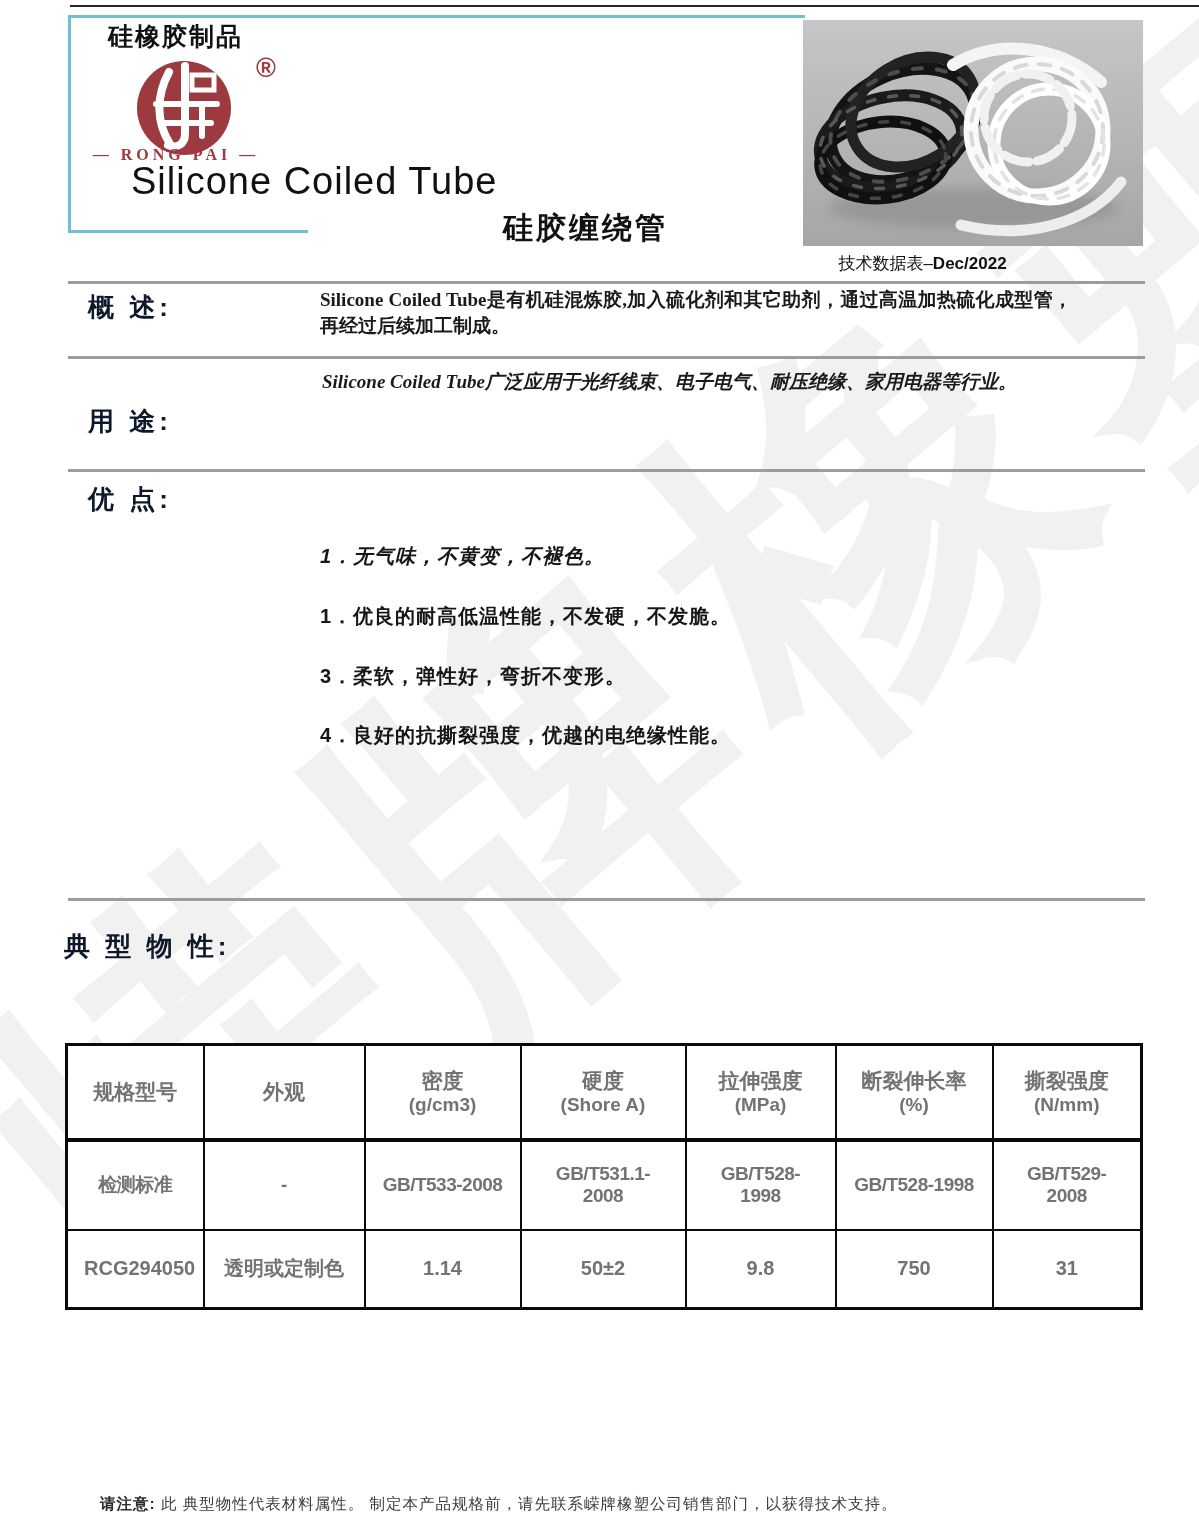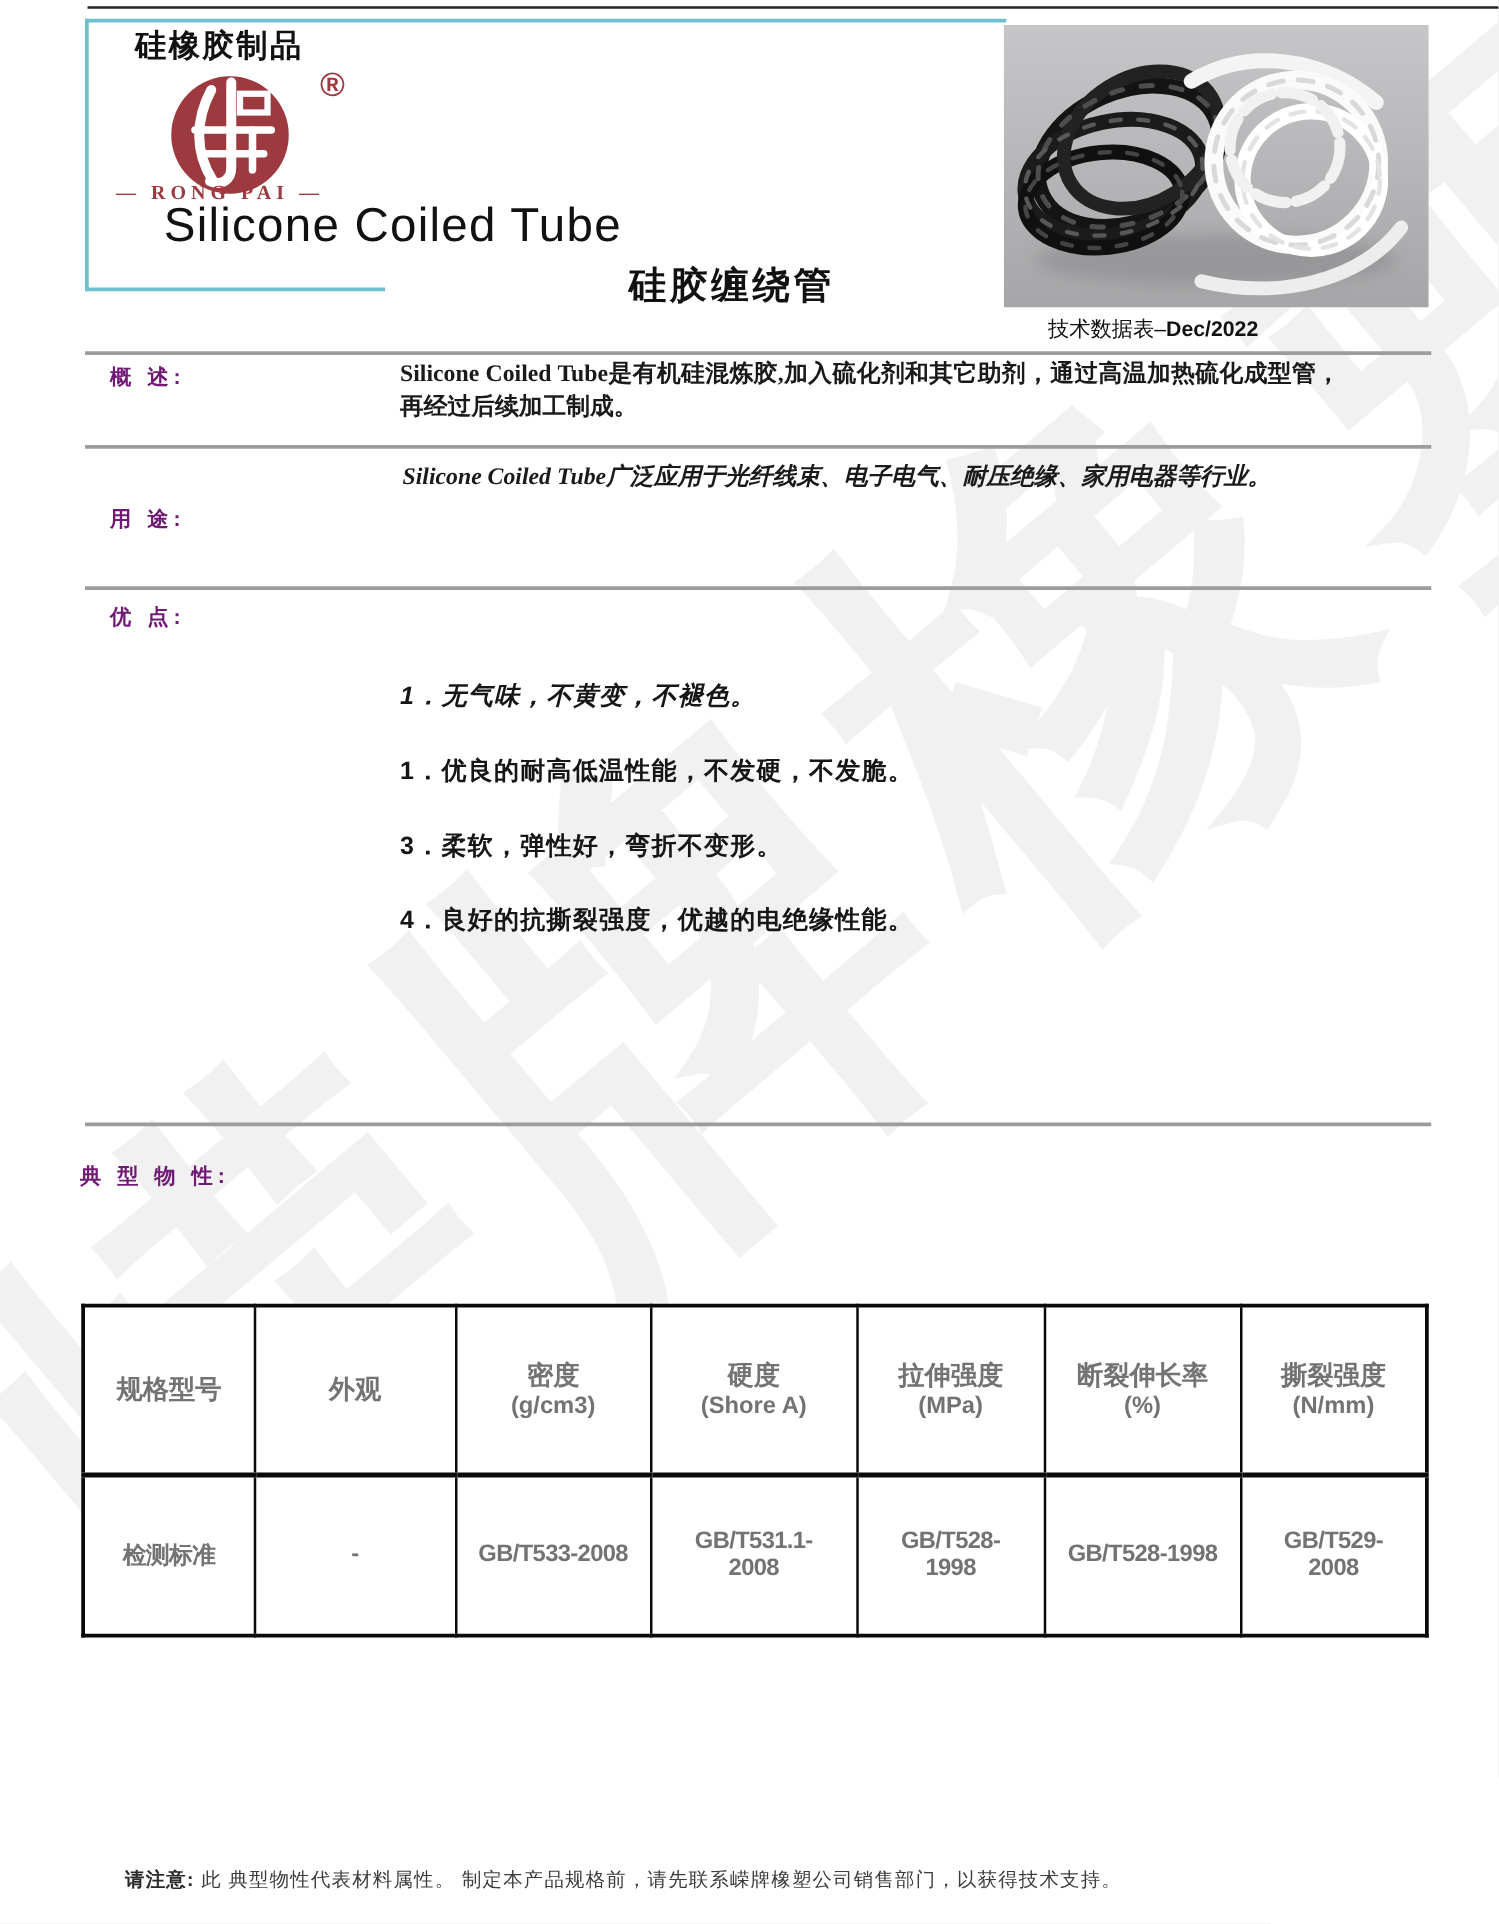--- a/index.html
+++ b/index.html
@@ -38,21 +38,21 @@
   .title-en { left:131px; top:160px; font-size:38px; font-weight:normal; letter-spacing:1px; }
   .title-zh { left:503px; top:208px; font-size:30px; font-weight:bold; letter-spacing:3px; }
 
   .photo { left:803px; top:20px; }
   .ds-label { left:800px; top:252px; width:245px; text-align:center; font-size:17px; }
   .ds-label b { font-weight:bold; }
 
   .sep { left:68px; width:1077px; height:3px; background:#9c9c9c; }
   .sep1 { top:281px; } .sep2 { top:356px; } .sep3 { top:469px; } .sep4 { top:898px; }
 
-  .sec-label { font-size:17px; font-weight:bold; letter-spacing:4px; color:#701a75; }
+  .sec-label { font-size:26px; font-weight:bold; letter-spacing:4px; color:#0f172a; }
   .body-text {
     font-size:19px; font-weight:bold; line-height:26px; color:#1a1a1a;
     font-family:"Liberation Serif","DejaVu Serif",serif; text-align:justify;
   }
   .overview-label { left:88px;  top:290px; }
   .overview-text  { left:320px; top:287px; width:752px; }
   .usage-text     { left:322px; top:369px; width:775px;font-style:italic; }
   .usage-label    { left:88px;  top:404px; }
   .adv-label      { left:88px;  top:482px; }
   .adv-item {
@@ -218,18 +218,27 @@
       </tr>
       <tr class="std">
         <td>检测标准</td>
         <td>-</td>
         <td>GB/T533-2008</td>
         <td>GB/T531.1-2008</td>
         <td>GB/T528-1998</td>
         <td>GB/T528-1998</td>
         <td>GB/T529-2008</td>
       </tr>
+      <tr class="data">
+        <td>RCG294050</td>
+        <td>透明或定制色</td>
+        <td>1.14</td>
+        <td>50±2</td>
+        <td>9.8</td>
+        <td>750</td>
+        <td>31</td>
+      </tr>
     </tbody>
       </table>
 
     <div class="abs footer-note"><span class="lbl">请注意:</span> <span>此 典型物性代表材料属性。  制定本产品规格前，请先联系嵘牌橡塑公司销售部门，以获得技术支持。</span></div>
   </div>
 </div>
 
 </body></html>

